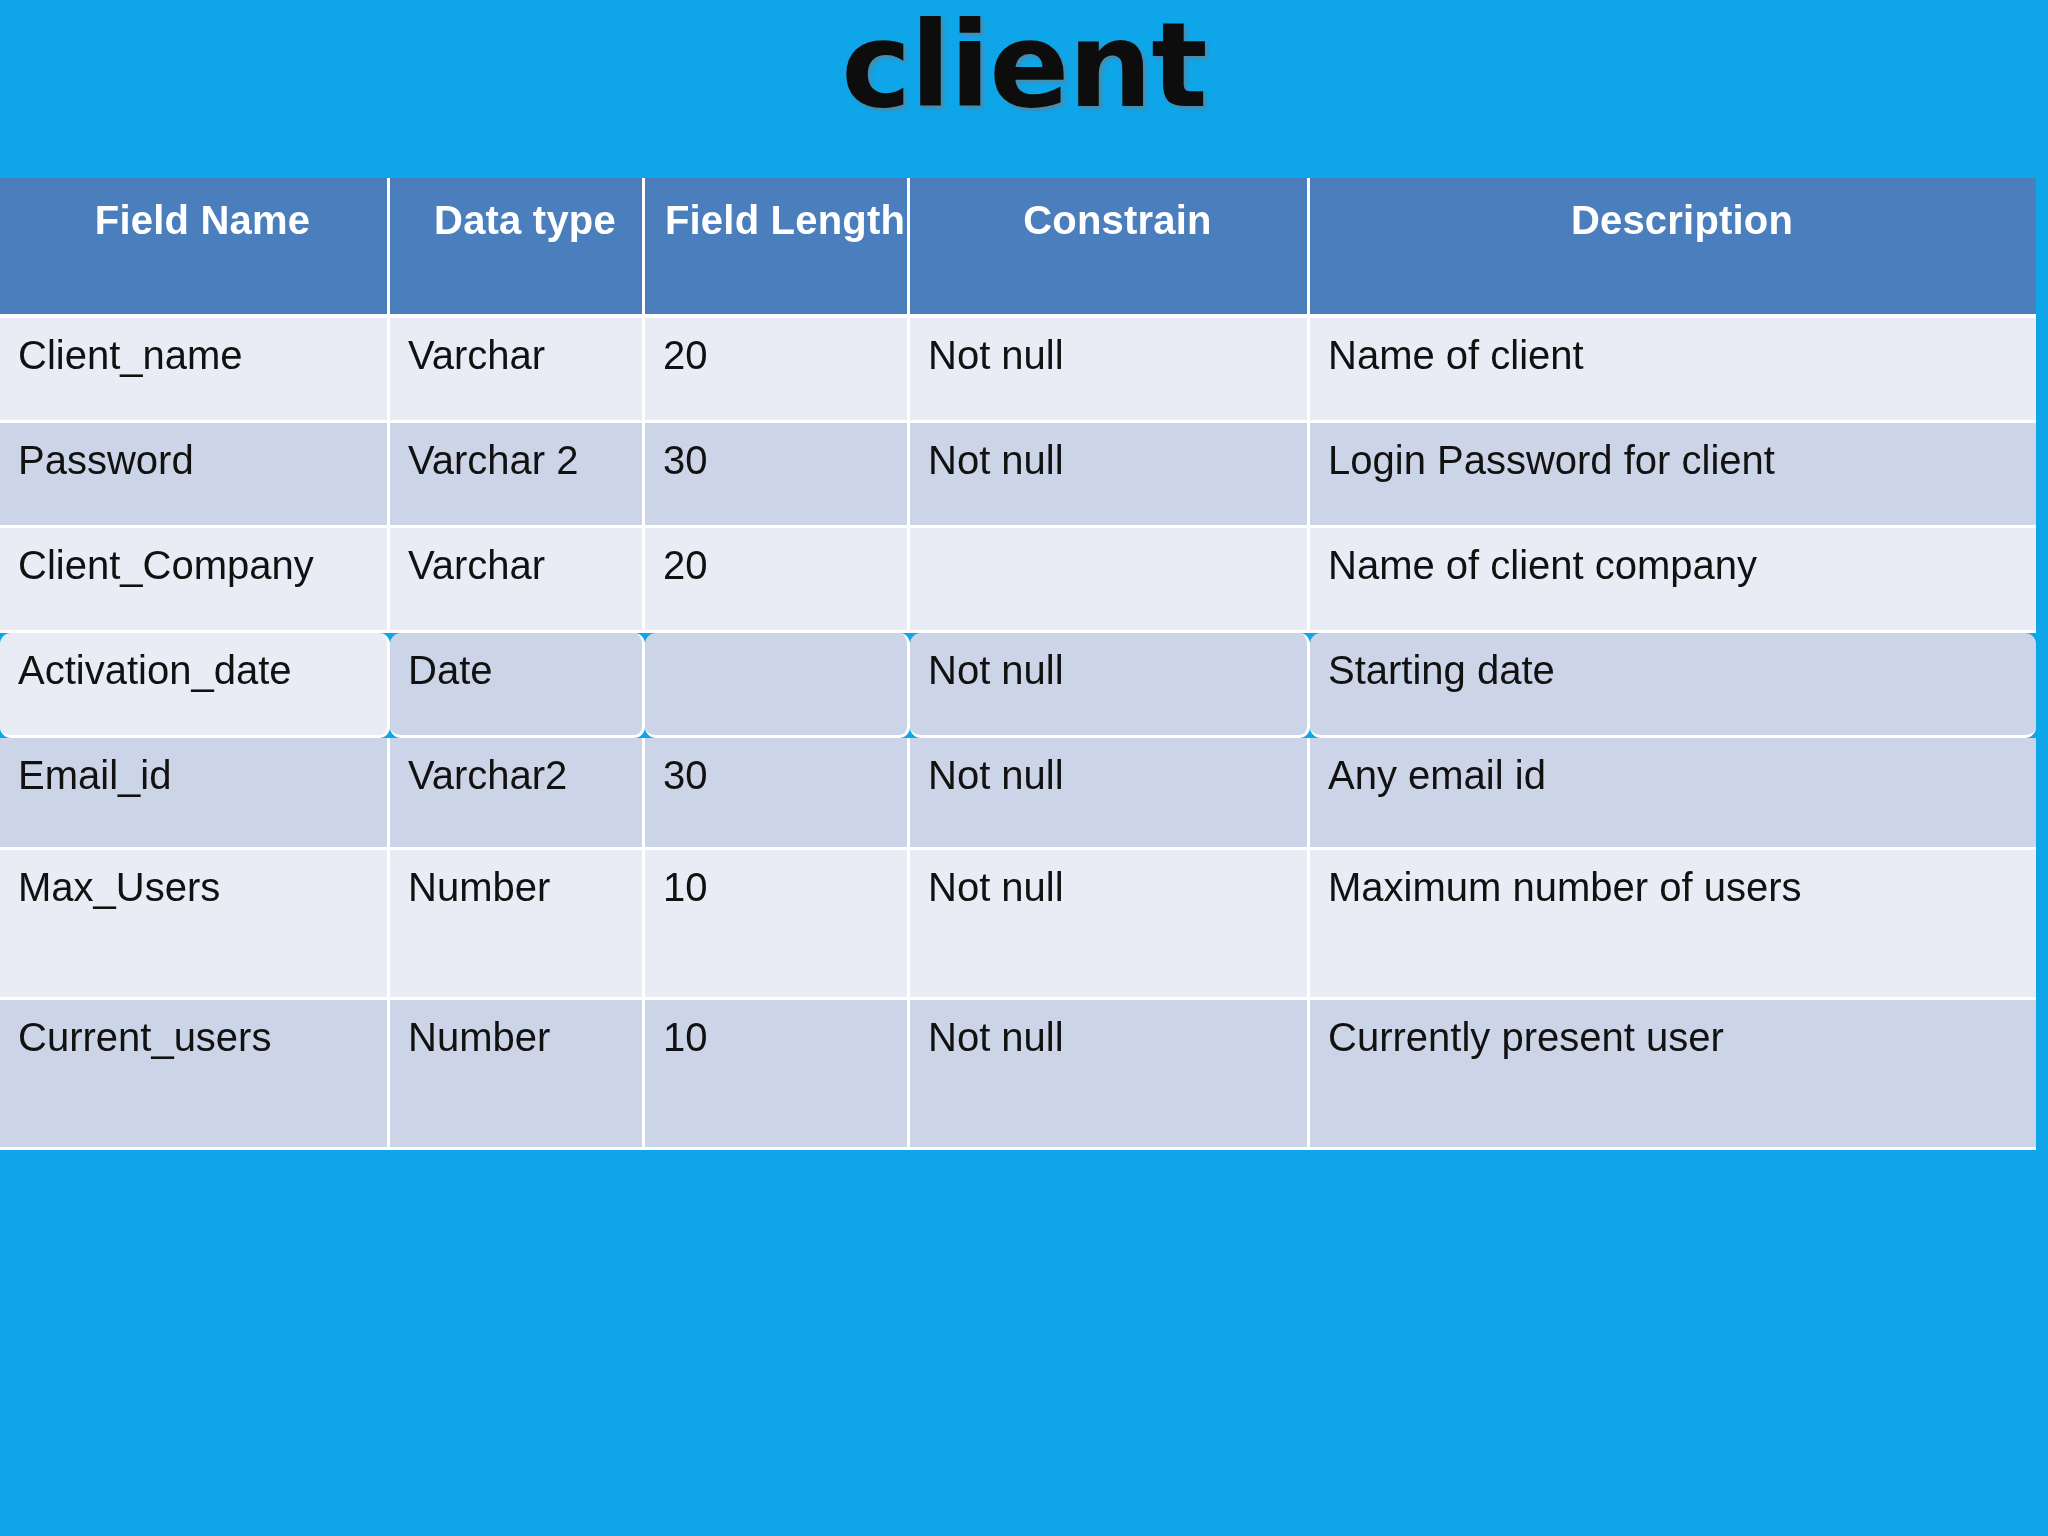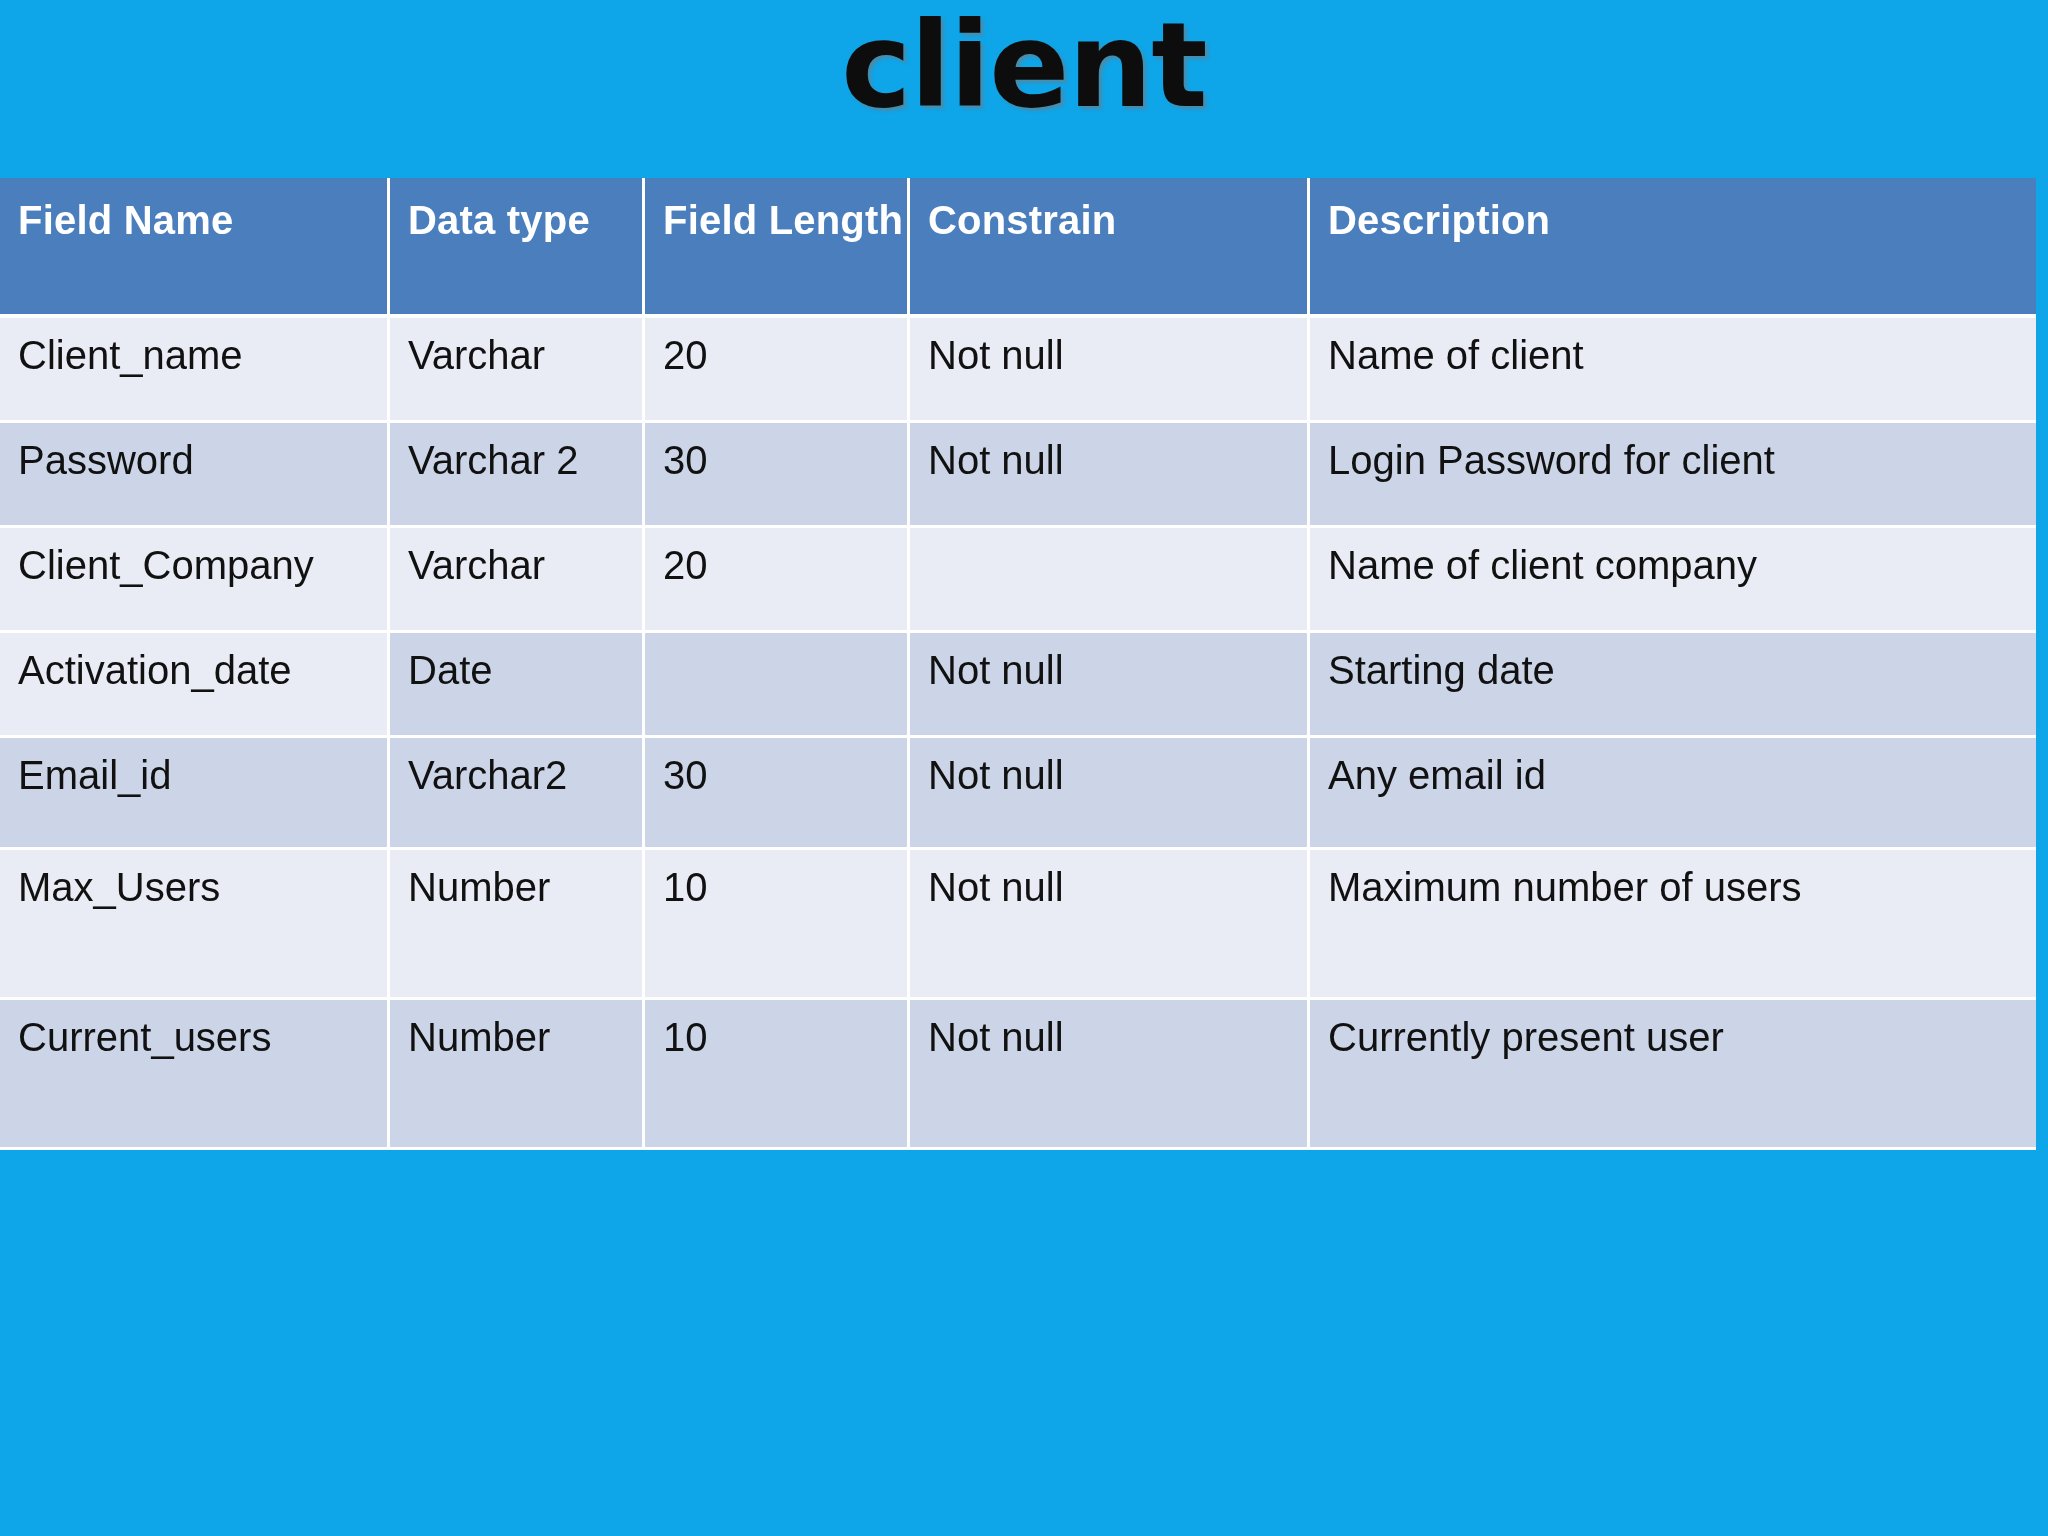--- a/index.html
+++ b/index.html
@@ -50,21 +50,21 @@
   table.schema col.c2 { width: 255px; }
   table.schema col.c3 { width: 265px; }
   table.schema col.c4 { width: 400px; }
   table.schema col.c5 { width: 726px; }
 
   table.schema th {
     background: #4a7ebc;
     color: #ffffff;
     font-size: 40px;
     font-weight: bold;
-    text-align: left;
+    text-align: center;
     vertical-align: top;
     padding: 18px 0 18px 18px;
     border-right: 3px solid #ffffff;
     border-bottom: 4px solid #ffffff;
     height: 140px;
     line-height: 1.22;
     letter-spacing: 0.2px;
   }
   table.schema th:last-child { border-right: none; margin-left: 27px; }
 
@@ -83,21 +83,21 @@
 
   tr.band-dark td { background: #ccd5e7; }
   tr.band-light td { background: #e9ecf5; }
 
   
   tr.h-std td  { height: 105px; }
   tr.h-tall td { height: 112px; }
   tr.h-xtall td { height: 150px; }
 
   
-  tr.split-row td { background: #ccd5e7; }
+  tr.split-row td { background: #ccd5e7; border-radius: 11px; }
   tr.split-row td.lighter { background: #e9ecf5; }
 </style>
 </head>
 <body>
 
 <div class="slide">
 
   <div class="title">client</div>
 
   <div class="tbl-wrap">

